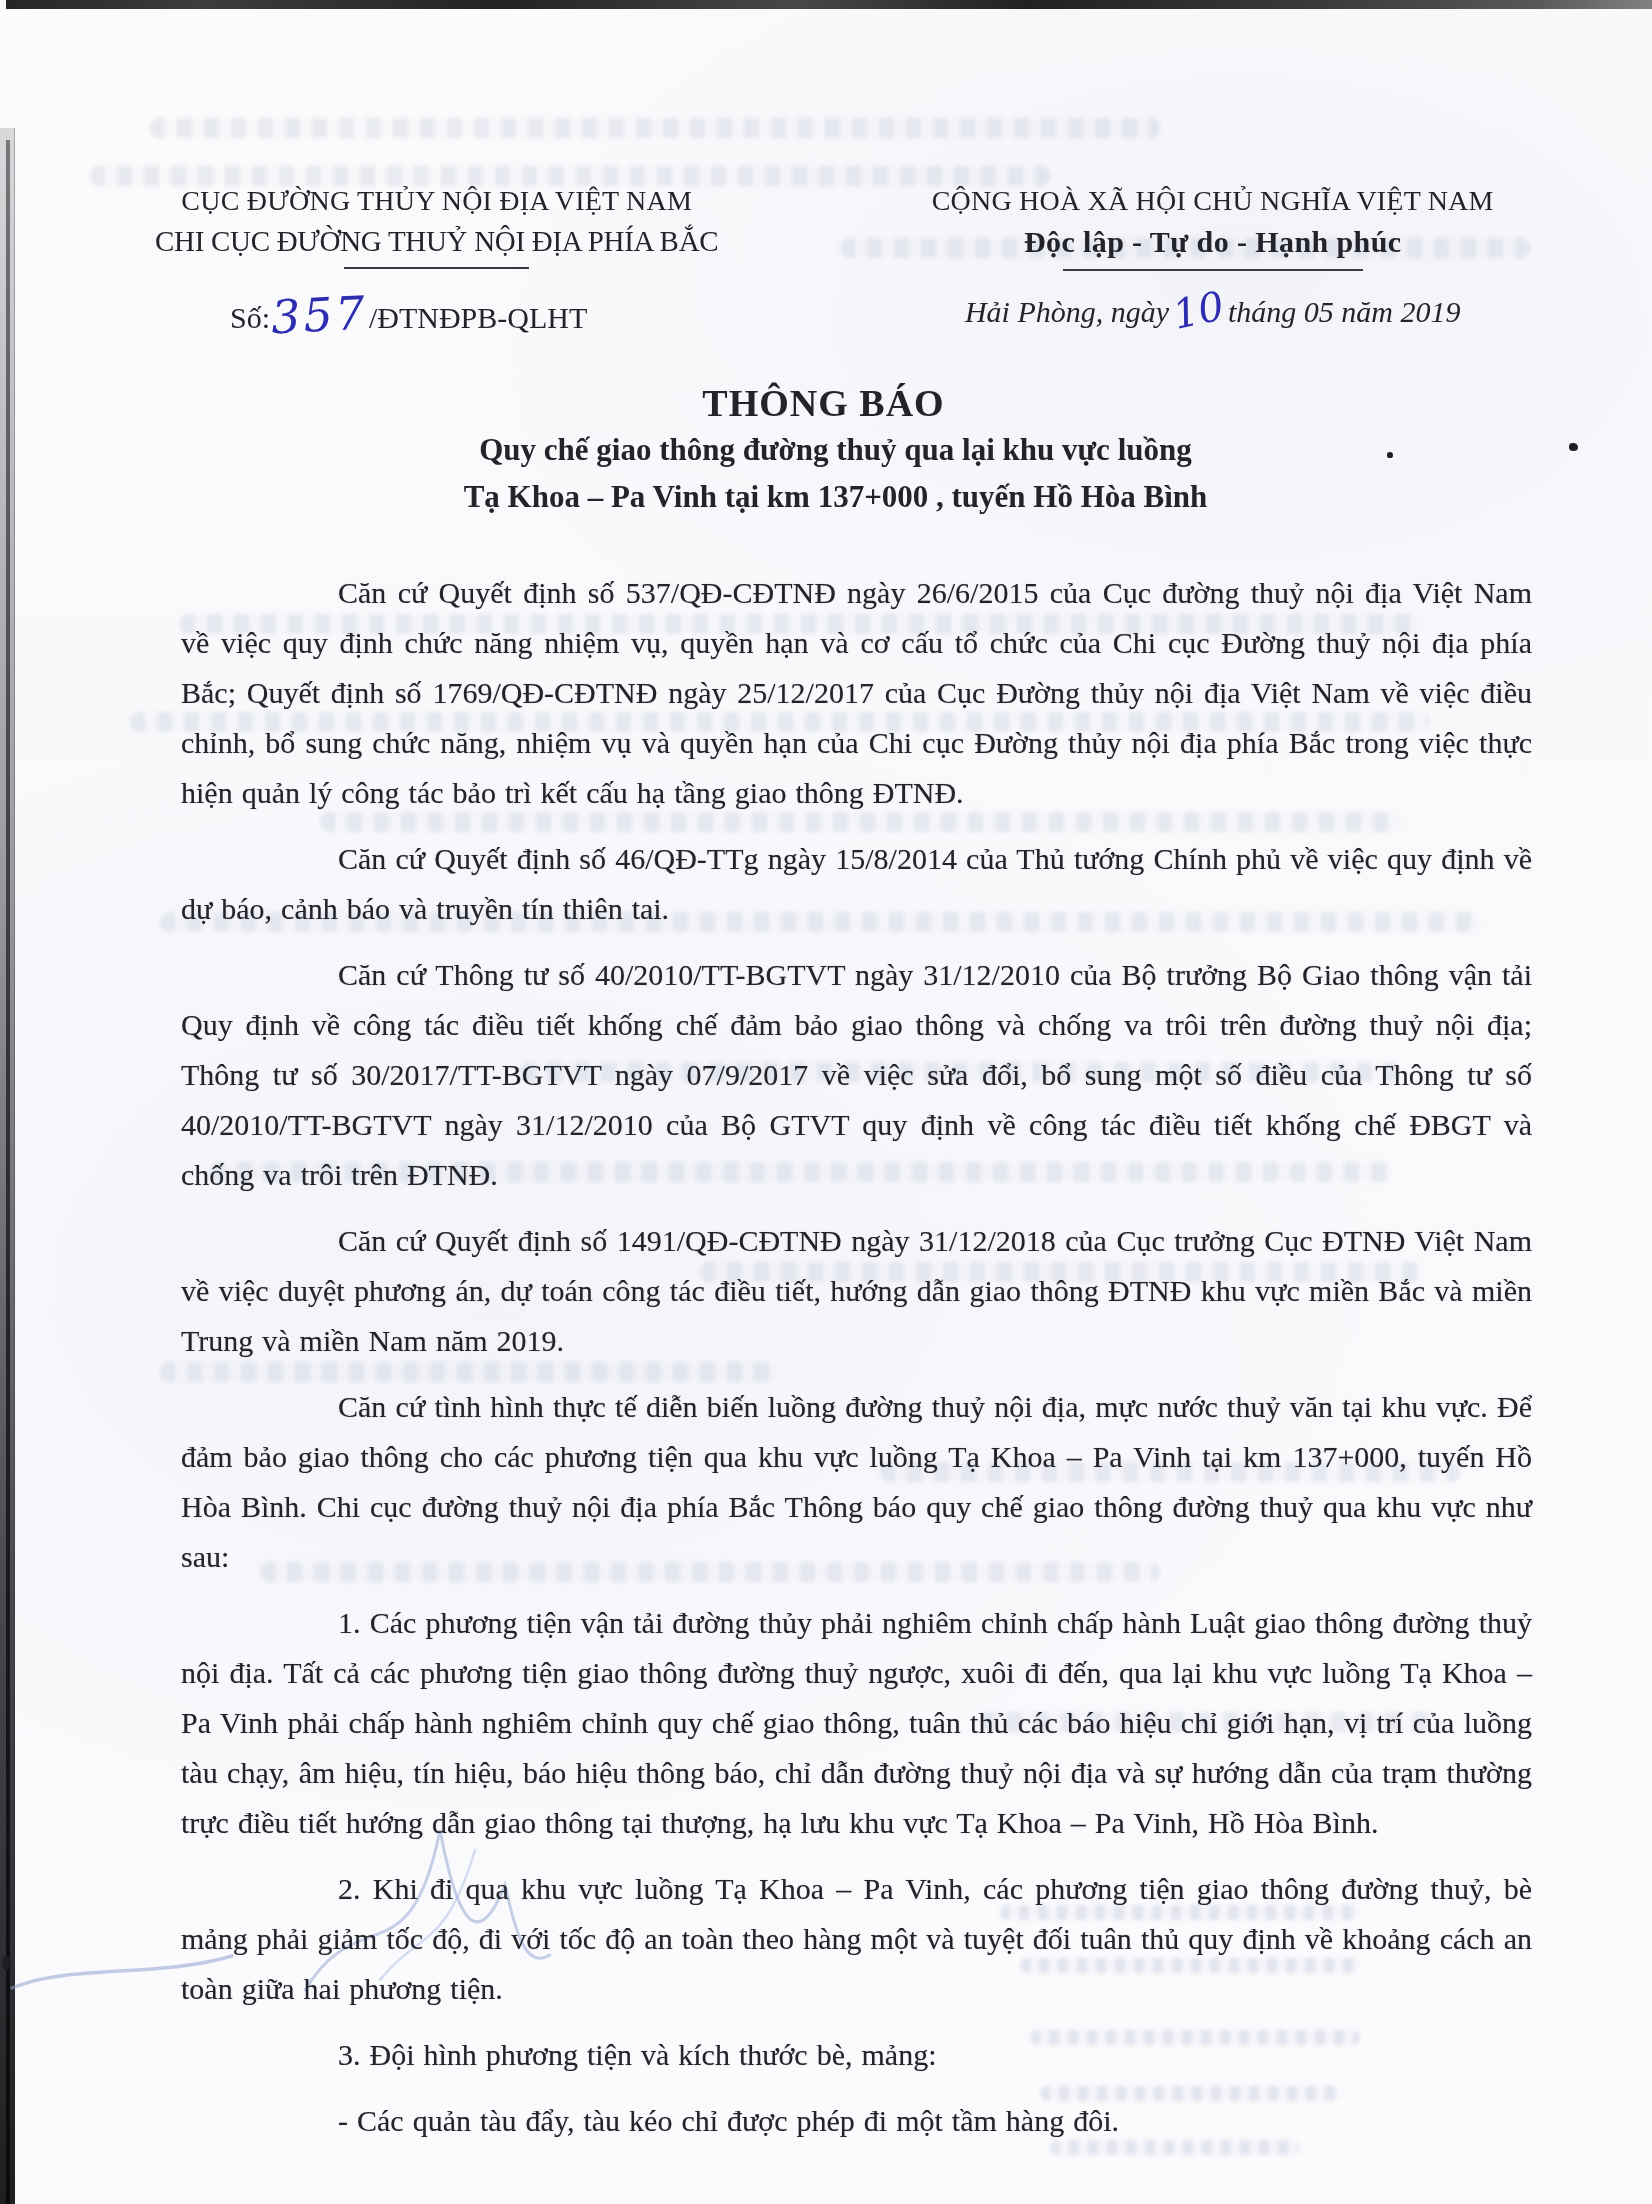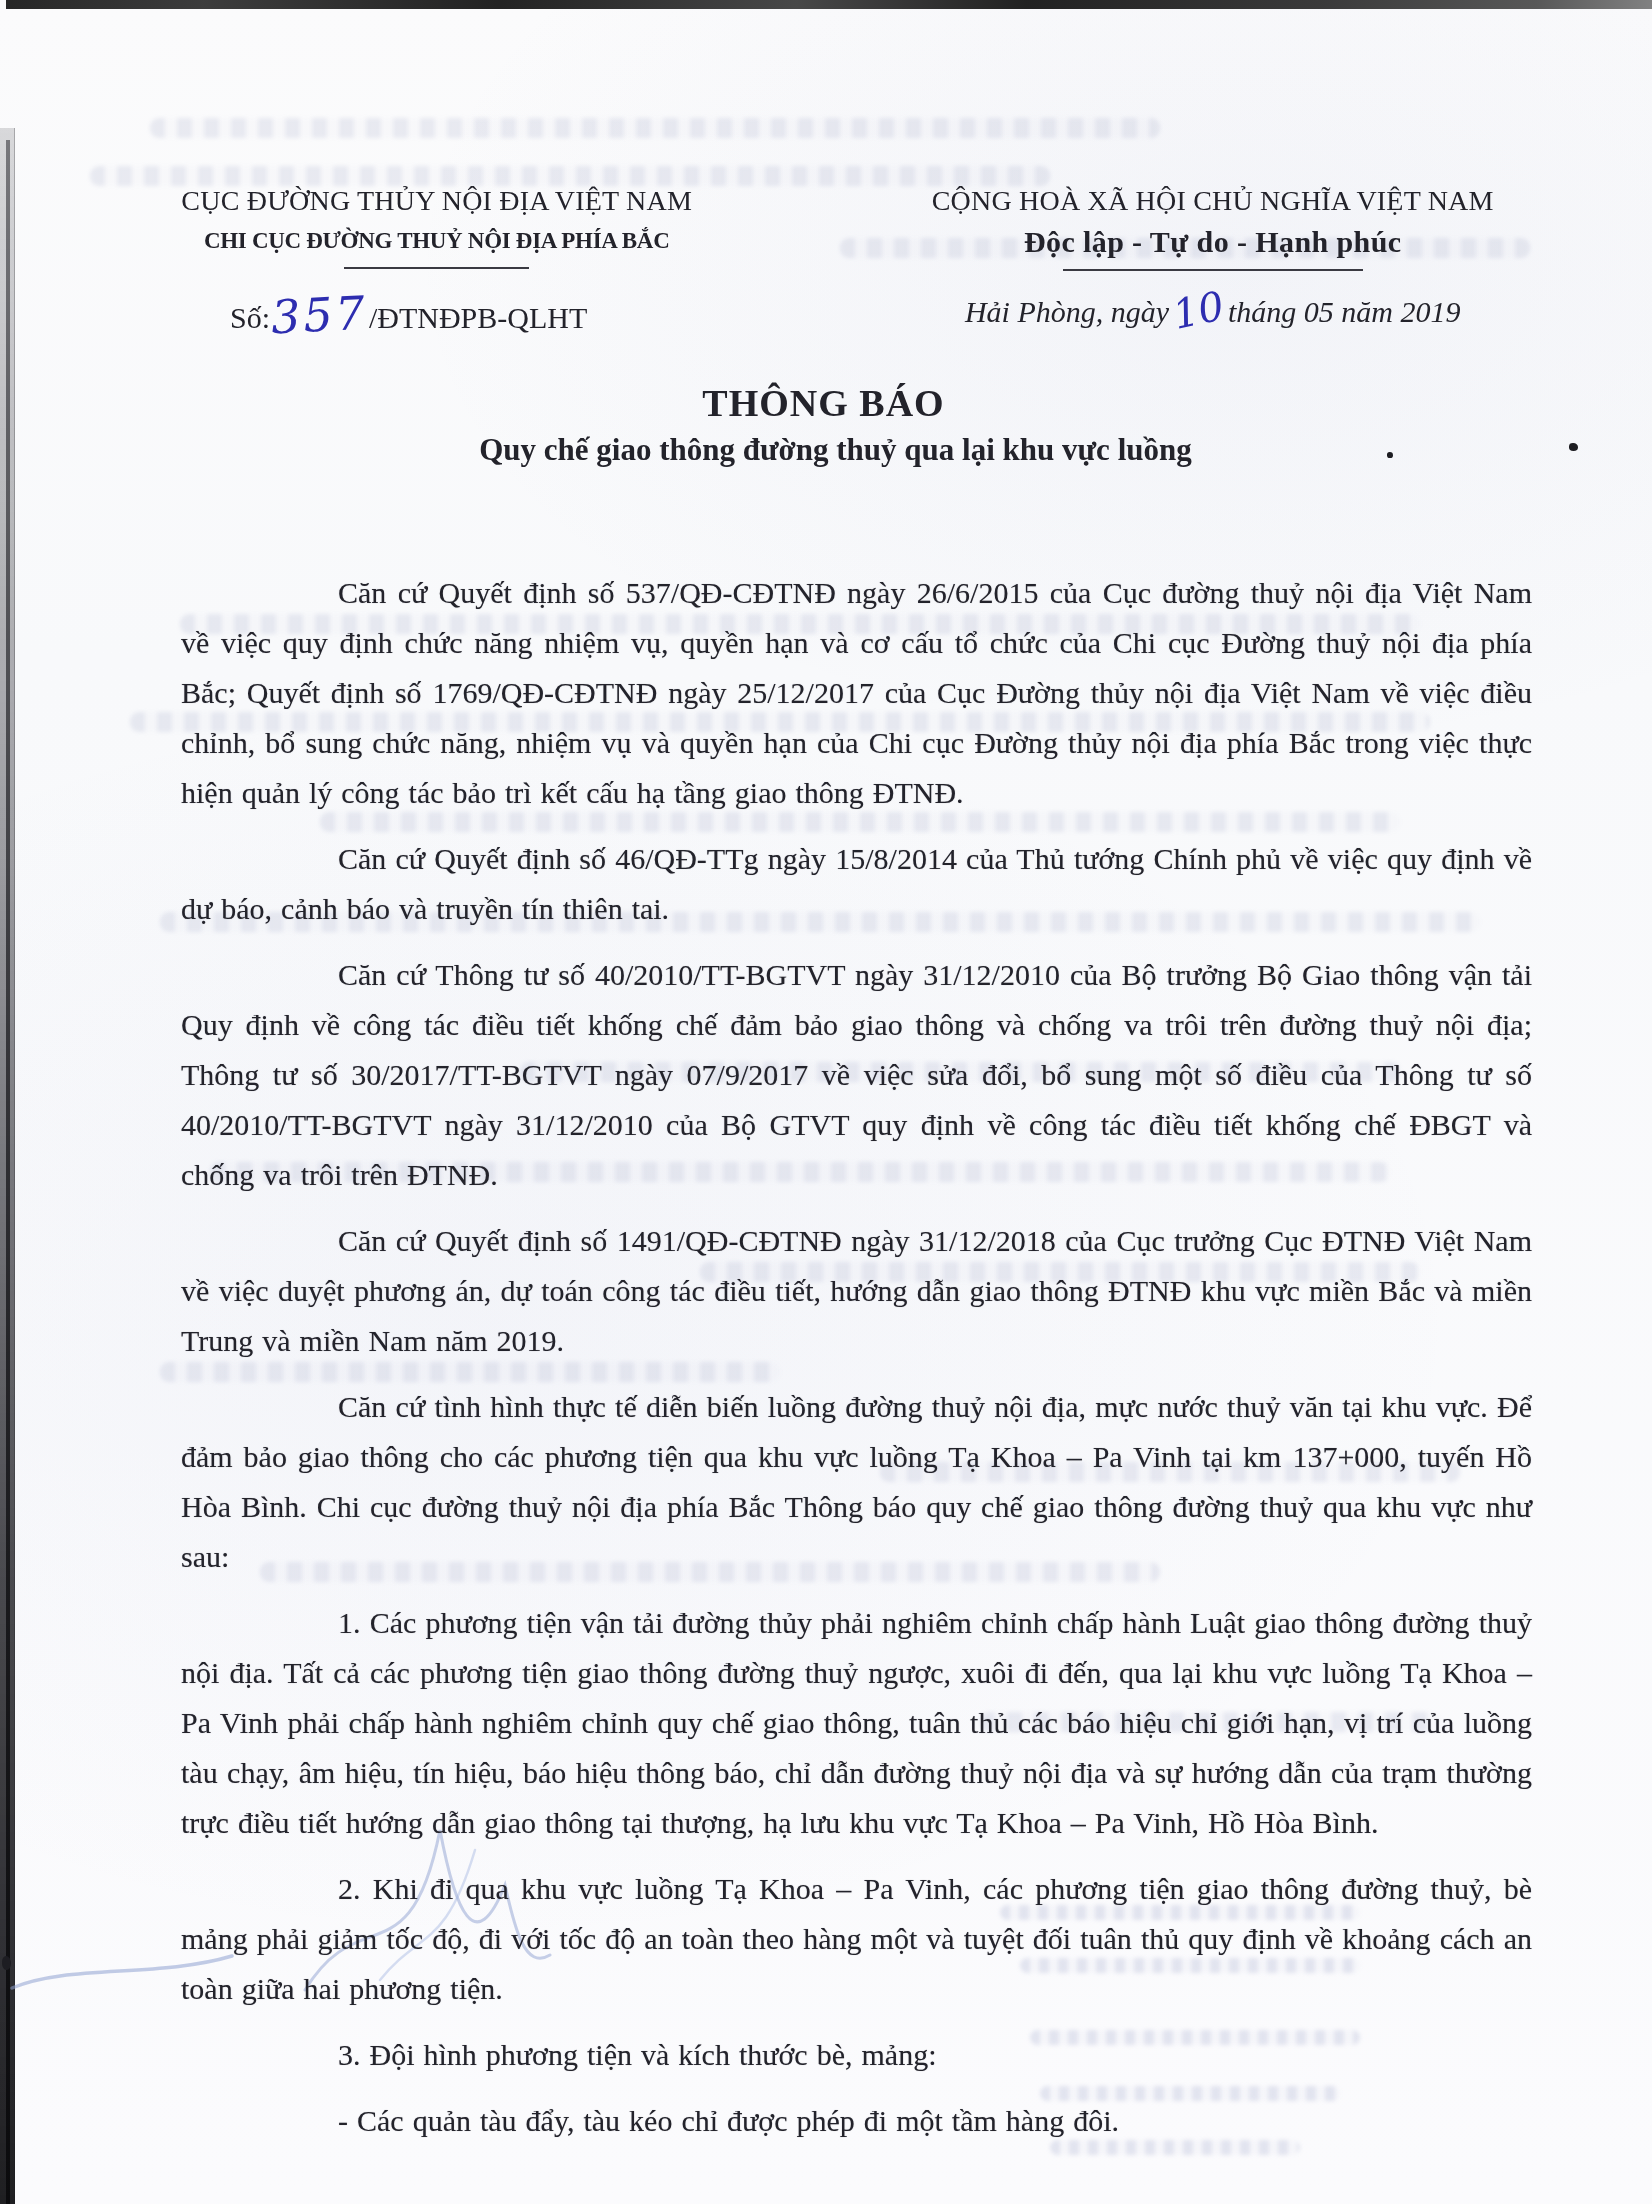--- a/index.html
+++ b/index.html
@@ -29,21 +29,21 @@
   .bleed{position:absolute;height:20px;border-radius:9px;
     background:repeating-linear-gradient(90deg,rgba(105,115,165,0.12) 0 15px,rgba(105,115,165,0.02) 15px 27px);
     filter:blur(2px);pointer-events:none;}
   .bleed.small{height:15px;
     background:repeating-linear-gradient(90deg,rgba(100,112,170,0.16) 0 10px,rgba(100,112,170,0.03) 10px 19px);}
   
   .header{position:absolute;top:182px;left:0;right:0;display:flex;padding-left:20px;}
   .h-left{flex:0 0 48%;text-align:center;padding-left:50px;box-sizing:border-box;}
   .h-right{flex:1;text-align:center;padding-right:30px;box-sizing:border-box;}
   .h-line1{font-size:28px;line-height:38px;letter-spacing:.2px;}
-  .h-left .h-line2{font-size:23px;line-height:42px;font-weight:bold;letter-spacing:-.3px;}
+  .h-left .h-line2{font-size:29px;line-height:42px;font-weight:normal;letter-spacing:-.3px;}
   .h-right .h-line2{font-size:30px;line-height:44px;font-weight:bold;letter-spacing:.4px;}
   .rule{display:block;height:0;border-top:2.5px solid #3a3a42;margin:5px auto 0;}
   .rule-left{width:185px;}
   .rule-right{width:300px;}
   .so-line{margin-top:16px;font-size:30px;transform:translateX(-28px);}
   .date-line{margin-top:14px;font-size:30px;font-style:italic;}
   .hand{font-family:"DejaVu Serif",serif;font-style:italic;color:#2d2db0;display:inline-block;}
   .hand-no{font-size:46px;letter-spacing:3px;transform:rotate(-3deg);position:relative;top:3px;margin:0 1px;}
   .hand-day{font-size:40px;transform:rotate(-12deg);position:relative;top:2px;margin:0 4px;}
   
@@ -112,20 +112,21 @@
       <span class="rule rule-right"></span>
       <div class="date-line">
         <span>Hải Phòng,  ngày</span><span class="hand hand-day">10</span><span>tháng 05 năm 2019</span>
       </div>
     </div>
   </div>
 
   <div class="title">
     <div class="title-main">THÔNG BÁO</div>
     <div class="title-sub">Quy chế giao thông đường thuỷ qua lại khu vực luồng</div>
+    <div class="title-sub">Tạ Khoa – Pa Vinh tại km 137+000 , tuyến Hồ Hòa Bình</div>
   </div>
 
   <div class="body">
     <p>Căn cứ Quyết định số 537/QĐ-CĐTNĐ ngày 26/6/2015 của Cục đường thuỷ nội địa Việt Nam về việc quy định chức năng nhiệm vụ, quyền hạn và cơ cấu tổ chức của Chi cục Đường thuỷ nội địa phía Bắc; Quyết định số 1769/QĐ-CĐTNĐ ngày 25/12/2017 của Cục Đường thủy nội địa Việt Nam về việc điều chỉnh, bổ sung chức năng, nhiệm vụ và quyền hạn của Chi cục Đường thủy nội địa phía Bắc trong việc thực hiện quản lý công tác bảo trì kết cấu hạ tầng giao thông ĐTNĐ.</p>
     <p>Căn cứ Quyết định số 46/QĐ-TTg ngày 15/8/2014 của Thủ tướng Chính phủ về việc quy định về dự báo, cảnh báo và truyền tín thiên tai.</p>
     <p>Căn cứ Thông tư số 40/2010/TT-BGTVT ngày 31/12/2010 của Bộ trưởng Bộ Giao thông vận tải Quy định về công tác điều tiết khống chế đảm bảo giao thông và chống va trôi trên đường thuỷ nội địa; Thông tư số 30/2017/TT-BGTVT ngày 07/9/2017 về việc sửa đổi, bổ sung một số điều của Thông tư số 40/2010/TT-BGTVT ngày 31/12/2010 của Bộ GTVT quy định về công tác điều tiết khống chế ĐBGT và chống va trôi trên ĐTNĐ.</p>
     <p>Căn cứ Quyết định số 1491/QĐ-CĐTNĐ ngày 31/12/2018 của Cục trưởng Cục ĐTNĐ Việt Nam về việc duyệt phương án, dự toán công tác điều tiết, hướng dẫn giao thông ĐTNĐ khu vực miền Bắc và miền Trung và miền Nam năm 2019.</p>
     <p>Căn cứ tình hình thực tế diễn biến luồng đường thuỷ nội địa, mực nước thuỷ văn tại khu vực. Để đảm bảo giao thông cho các phương tiện qua khu vực luồng Tạ Khoa – Pa Vinh tại km 137+000, tuyến Hồ Hòa Bình. Chi cục đường thuỷ nội địa phía Bắc Thông báo quy chế giao thông đường thuỷ qua khu vực như sau:</p>
     <p>1. Các phương tiện vận tải đường thủy phải nghiêm chỉnh chấp hành Luật giao thông đường thuỷ nội địa. Tất cả các phương tiện giao thông đường thuỷ ngược, xuôi đi đến, qua lại khu vực luồng Tạ Khoa – Pa Vinh phải chấp hành nghiêm chỉnh quy chế giao thông, tuân thủ các báo hiệu chỉ giới hạn, vị trí của luồng tàu chạy, âm hiệu, tín hiệu, báo hiệu thông báo, chỉ dẫn đường thuỷ nội địa và sự hướng dẫn của trạm thường trực điều tiết hướng dẫn giao thông tại thượng, hạ lưu khu vực Tạ Khoa – Pa Vinh, Hồ Hòa Bình.</p>
     <p>2. Khi đi qua khu vực luồng Tạ Khoa – Pa Vinh, các phương tiện giao thông đường thuỷ, bè mảng phải giảm tốc độ, đi với tốc độ an toàn theo hàng một và tuyệt đối tuân thủ quy định về khoảng cách an toàn giữa hai phương tiện.</p>

